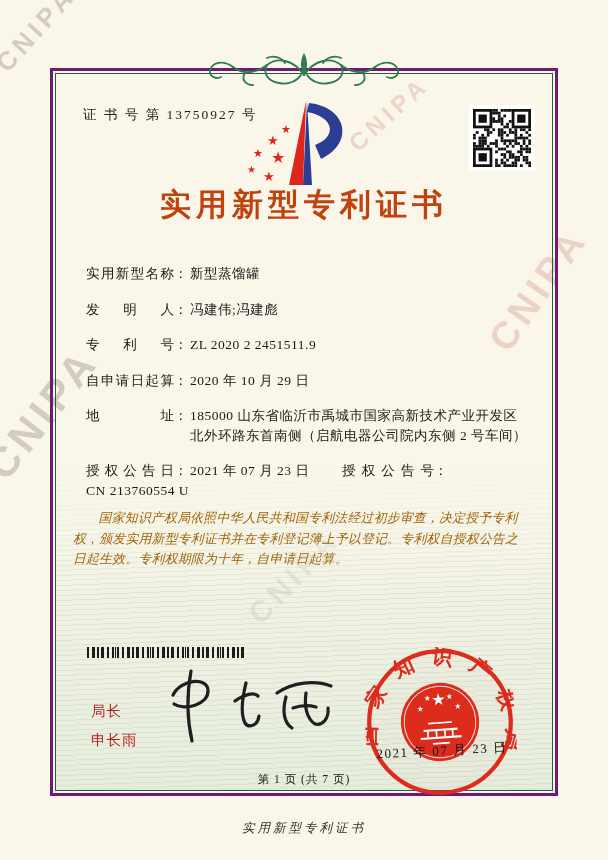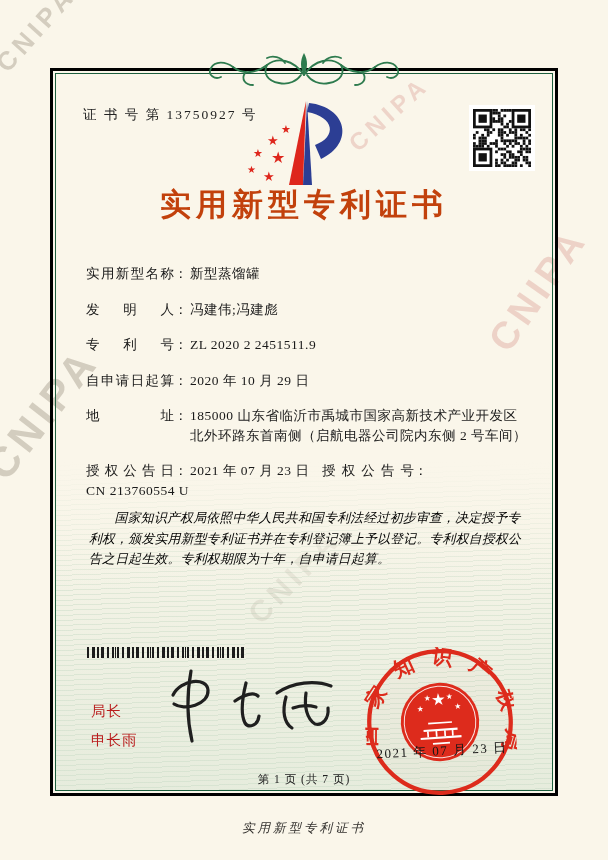--- a/index.html
+++ b/index.html
@@ -14,21 +14,21 @@
     font-weight:bold; letter-spacing:5px; pointer-events:none; white-space:nowrap;
   }
   .wm1 { left:-16px; top:14px;  font-size:26px; transform:rotate(-48deg); color:rgba(150,140,122,0.38); }
   .wm2 { left:340px; top:100px; font-size:24px; transform:rotate(-42deg); color:rgba(216,150,140,0.35); }
   .wm3 { left:468px; top:268px; font-size:38px; transform:rotate(-55deg); color:rgba(218,158,148,0.40); }
   .wm4 { left:-34px; top:390px; font-size:42px; transform:rotate(-52deg); color:rgba(158,148,130,0.42); }
   .wm5 { left:236px; top:560px; font-size:30px; transform:rotate(-46deg); color:rgba(158,148,130,0.20); }
   
   .frame {
     position:absolute; left:50px; top:68px; width:508px; height:728px;
-    border:3px solid #000000;
+    border:3px solid #701a75;
   }
   .frame::before {
     content:""; position:absolute; inset:2px; border:1px solid #1d5f3e; pointer-events:none;
   }
   .guilloche {
     position:absolute; left:3px; right:3px; bottom:3px; height:330px;
     background:
       linear-gradient(180deg, #faf6ea 0%, rgba(250,246,234,0) 40%),
       linear-gradient(180deg, rgba(205,224,204,0) 0%, rgba(198,220,199,0.38) 100%),
       repeating-linear-gradient(178deg, rgba(130,180,145,0.20) 0 1px, rgba(0,0,0,0) 1px 5px);
@@ -40,25 +40,25 @@
   .logo { position:absolute; left:50%; top:26px; transform:translateX(-50%); }
   .title { position:absolute; top:113px; left:0; width:100%; text-align:center;
            font-size:31px; font-weight:700; letter-spacing:5px; color:#c2410c; }
   
   .fields { position:absolute; left:33px; top:193px; right:24px; font-size:13.5px; color:#1a1a1a; }
   .frow { margin-bottom:16px; line-height:1.45; }
   .flabel { display:inline-block; width:88px; text-align:justify; text-align-last:justify; vertical-align:top; }
   .fcolon { display:inline-block; width:16px; vertical-align:top; }
   .fvalue { display:inline-block; width:340px; vertical-align:top; letter-spacing:0.5px; }
   .grant .fvalue { width:132px; }
-  .flabel2 { display:inline-block; width:92px; text-align:justify; text-align-last:justify; vertical-align:top; margin-left:0; }
+  .flabel2 { display:inline-block; width:92px; text-align:justify; text-align-last:justify; vertical-align:top; margin-left:20px; }
   .fvalue2 { display:inline-block; vertical-align:top; letter-spacing:0.5px; }
   
-  .paras { position:absolute; left:36px; top:437px; right:25px;
-           font-size:12.8px; line-height:1.62; color:#000000; font-style:italic; }
+  .paras { position:absolute; left:20px; top:437px; right:25px;
+           font-size:12.8px; line-height:1.62; color:#a16207; font-style:italic; }
   .paras p { text-indent:2em; letter-spacing:0.3px; }
   
   .barcode { position:absolute; left:34px; top:576px; width:157px; height:11px;
     background-image:
       repeating-linear-gradient(90deg,#1c1c1c 0 2px,transparent 2px 5px),
       repeating-linear-gradient(90deg,#1c1c1c 0 1px,transparent 1px 7px); }
   .sig-block { position:absolute; left:38px; top:626px; font-size:14.5px; color:#b91c1c; line-height:2.0; letter-spacing:1px; }
   .sig-script { position:absolute; left:104px; top:592px; }
   .seal { position:absolute; left:312px; top:576px; width:150px; height:150px; transform:rotate(-4deg); }
   .seal-date { position:absolute; left:-8px; top:95px; width:166px; text-align:center;

